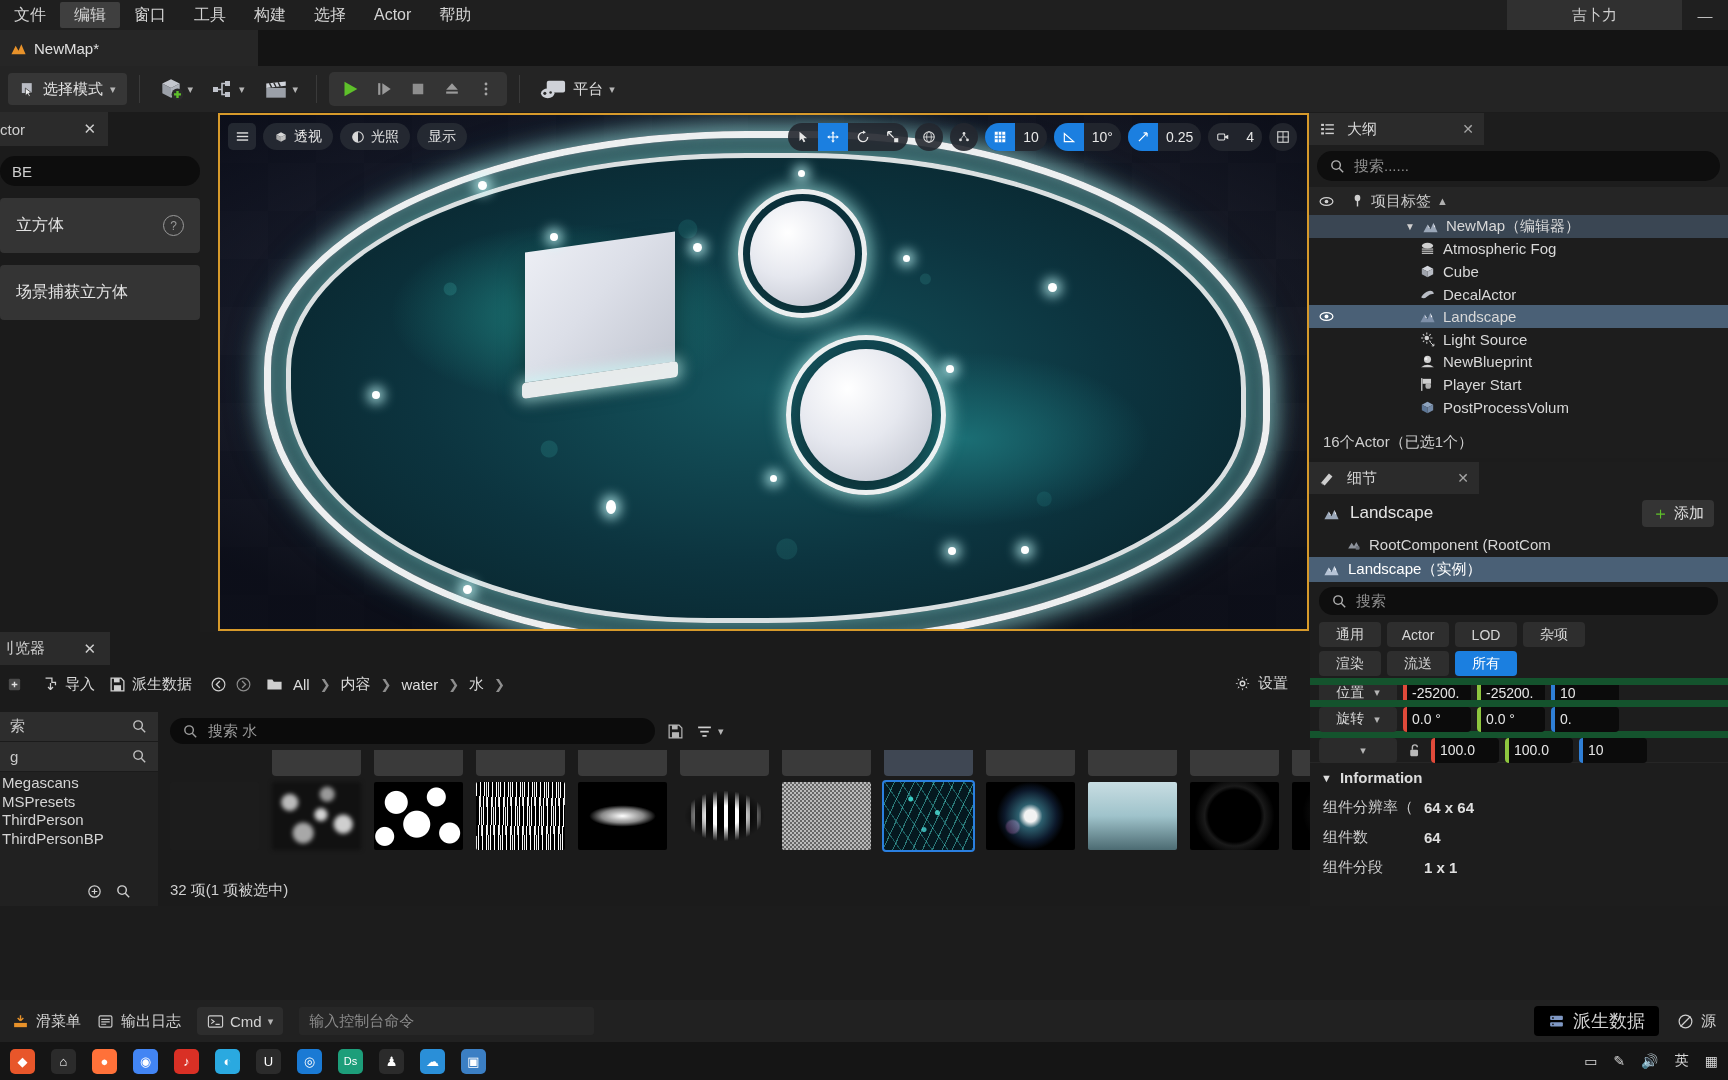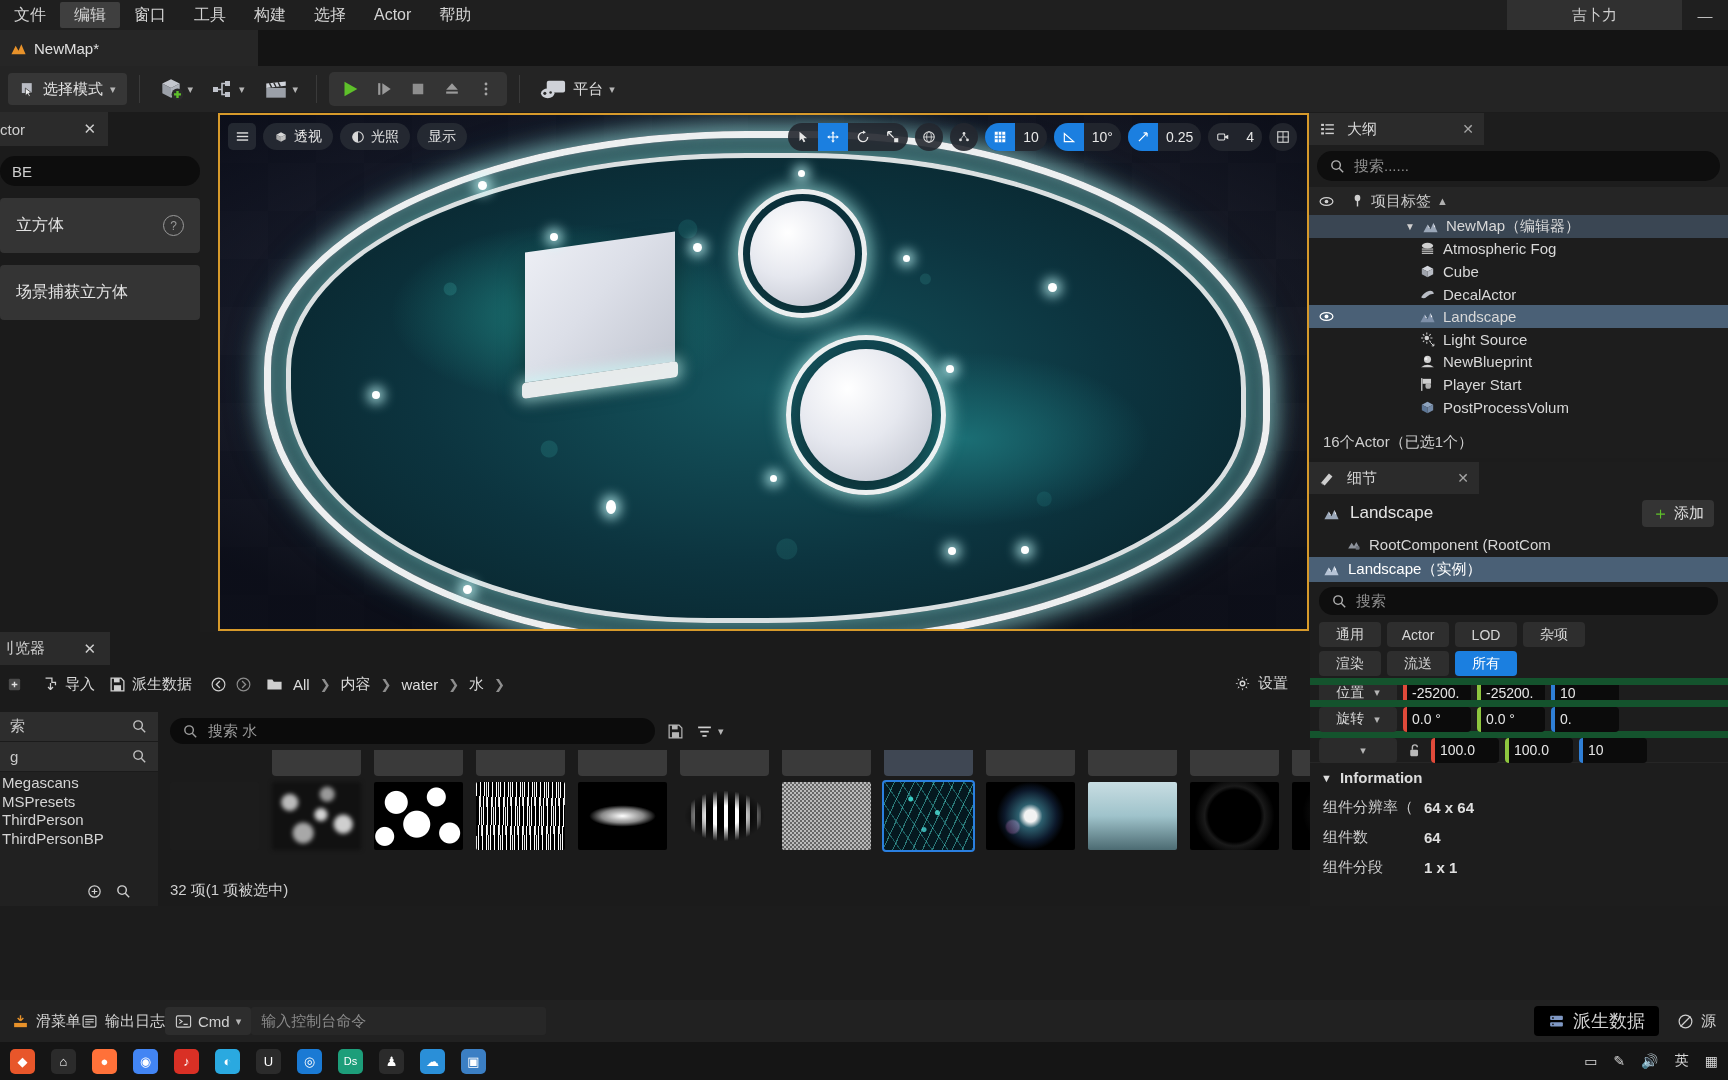--- a/index.html
+++ b/index.html
@@ -353,21 +353,21 @@
     background: #111; border-radius: 2px; overflow: hidden;
   }
   .tile.selected .thumb { outline: 2px solid #2a7fe0; }
   .cb-status {
     position: absolute; left: 170px; bottom: 6px; font-size: 15px; color: #cfcfcf;
   }
 
   
   .statusbar {
     position: absolute; left: 0; bottom: 38px; width: 1728px; height: 42px;
-    background: #212121; display: flex; align-items: center; gap: 0; padding: 0 12px;
+    background: #212121; display: flex; align-items: center; gap: 16px; padding: 0 12px;
     font-size: 15px; color: #d2d2d2; text-align: center;
   }
   .sb-item { display: flex; align-items: center; gap: 7px; }
   .cmd-pill {
     background: #2d2d2d; border-radius: 4px; height: 28px; display: flex;
     align-items: center; gap: 6px; padding: 0 10px; font-size: 15px;
   }
   .cmd-input {
     width: 295px; height: 28px; background: #272727; border-radius: 3px;
     display: flex; align-items: center; padding-left: 10px;

